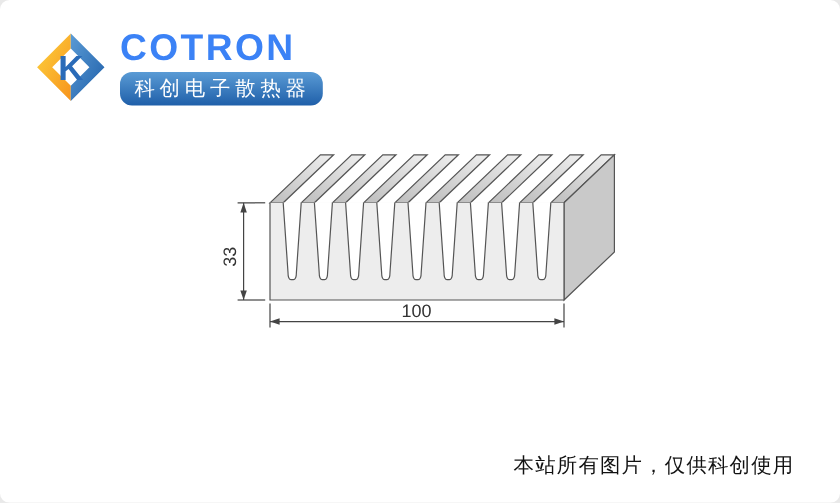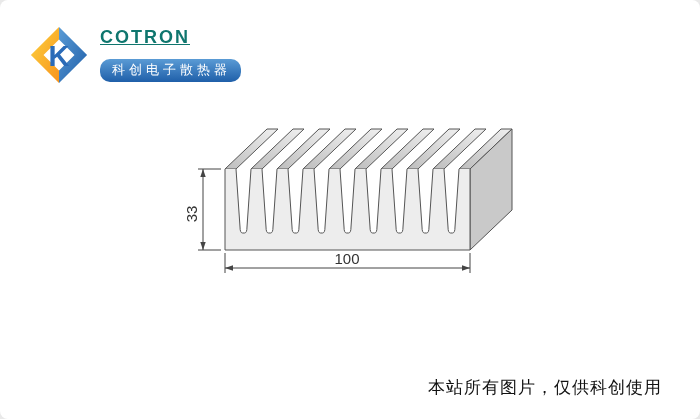--- a/index.html
+++ b/index.html
@@ -1,22 +1,22 @@
 <!DOCTYPE html>
 <html><head>
 <meta charset="utf-8">
 <style>
   html,body{margin:0;padding:0;background:#e9e9e9;font-family:"Liberation Sans",sans-serif;}
   #page{position:relative;width:700px;height:419px;background:#ffffff;border-radius:8px;overflow:hidden;margin:0 auto;}
   
   #logo{position:absolute;left:28px;top:24px;display:flex;align-items:center;gap:10px;}
   #logo-text{display:flex;flex-direction:column;align-items:flex-start;}
-  #brand{color:#0f766e;font-weight:bold;font-size:18px;letter-spacing:2px;line-height:1.05;text-decoration:underline;}
-  #brand-pill{margin-top:13px;background:linear-gradient(#5a9bd5,#1f5fa9);color:#ffffff;
-    font-size:13px;letter-spacing:4px;padding:2px 10px 3px 12px;border-radius:10px;white-space:nowrap;}
+  #brand{color:#3b82f6;font-weight:bold;font-size:31px;letter-spacing:2px;line-height:1.05;}
+  #brand-pill{margin-top:3px;background:linear-gradient(#5a9bd5,#1f5fa9);color:#ffffff;
+    font-size:17px;letter-spacing:4px;padding:2px 10px 3px 12px;border-radius:10px;white-space:nowrap;}
   
   #drawing{position:absolute;left:185px;top:100px;width:340px;height:200px;}
   
   #watermark{position:absolute;left:150px;top:188px;width:420px;font-size:25px;letter-spacing:2px;
     color:#a8a8a8;opacity:.55;white-space:nowrap;pointer-events:none;z-index:5;}
   
   #footer-note{position:absolute;right:38px;top:376px;font-size:17px;font-weight:500;color:#111;letter-spacing:1px;}
   text{font-family:"Liberation Sans",sans-serif;}
 </style>
 </head>

